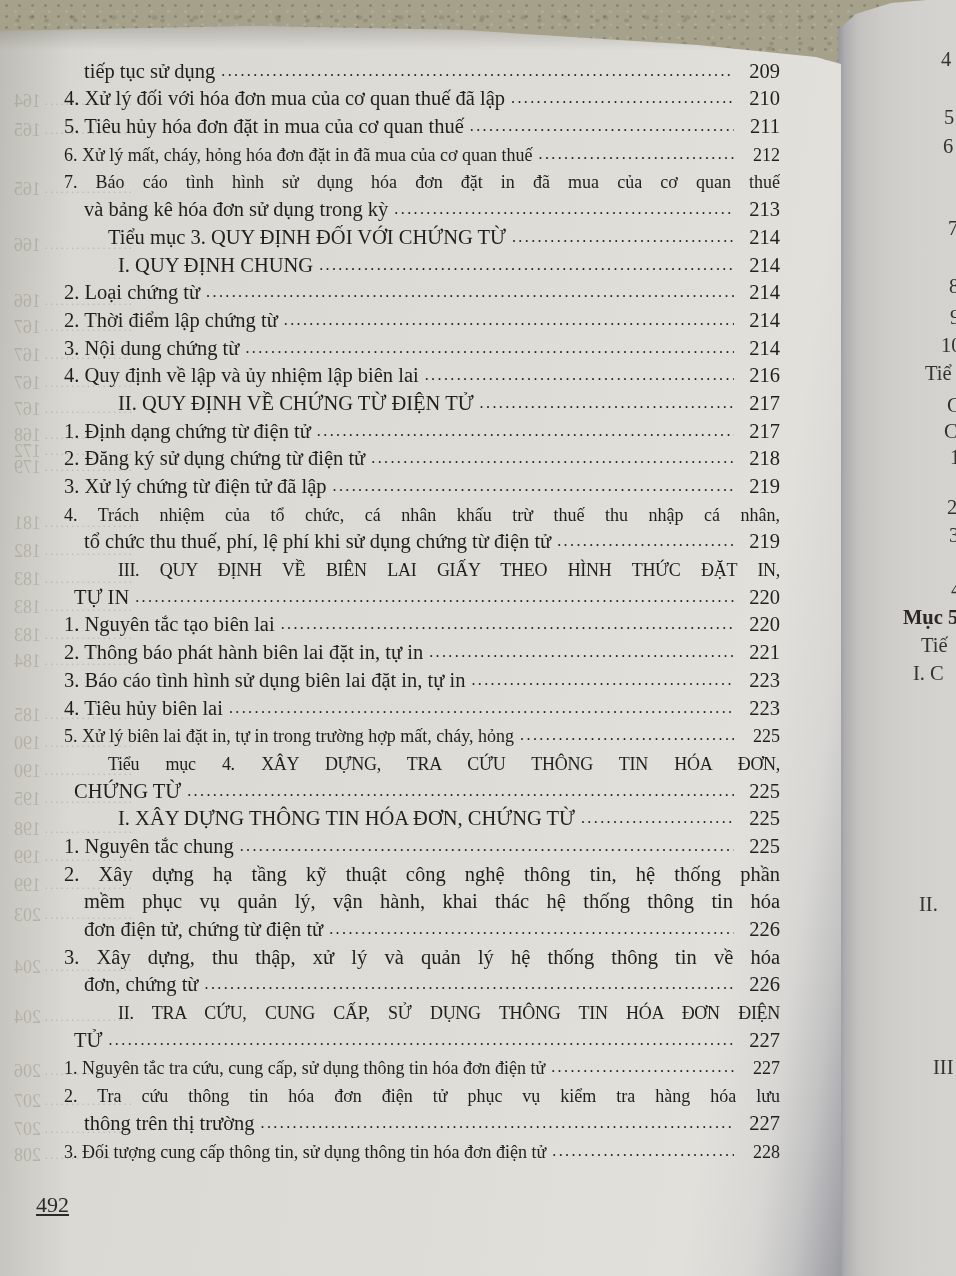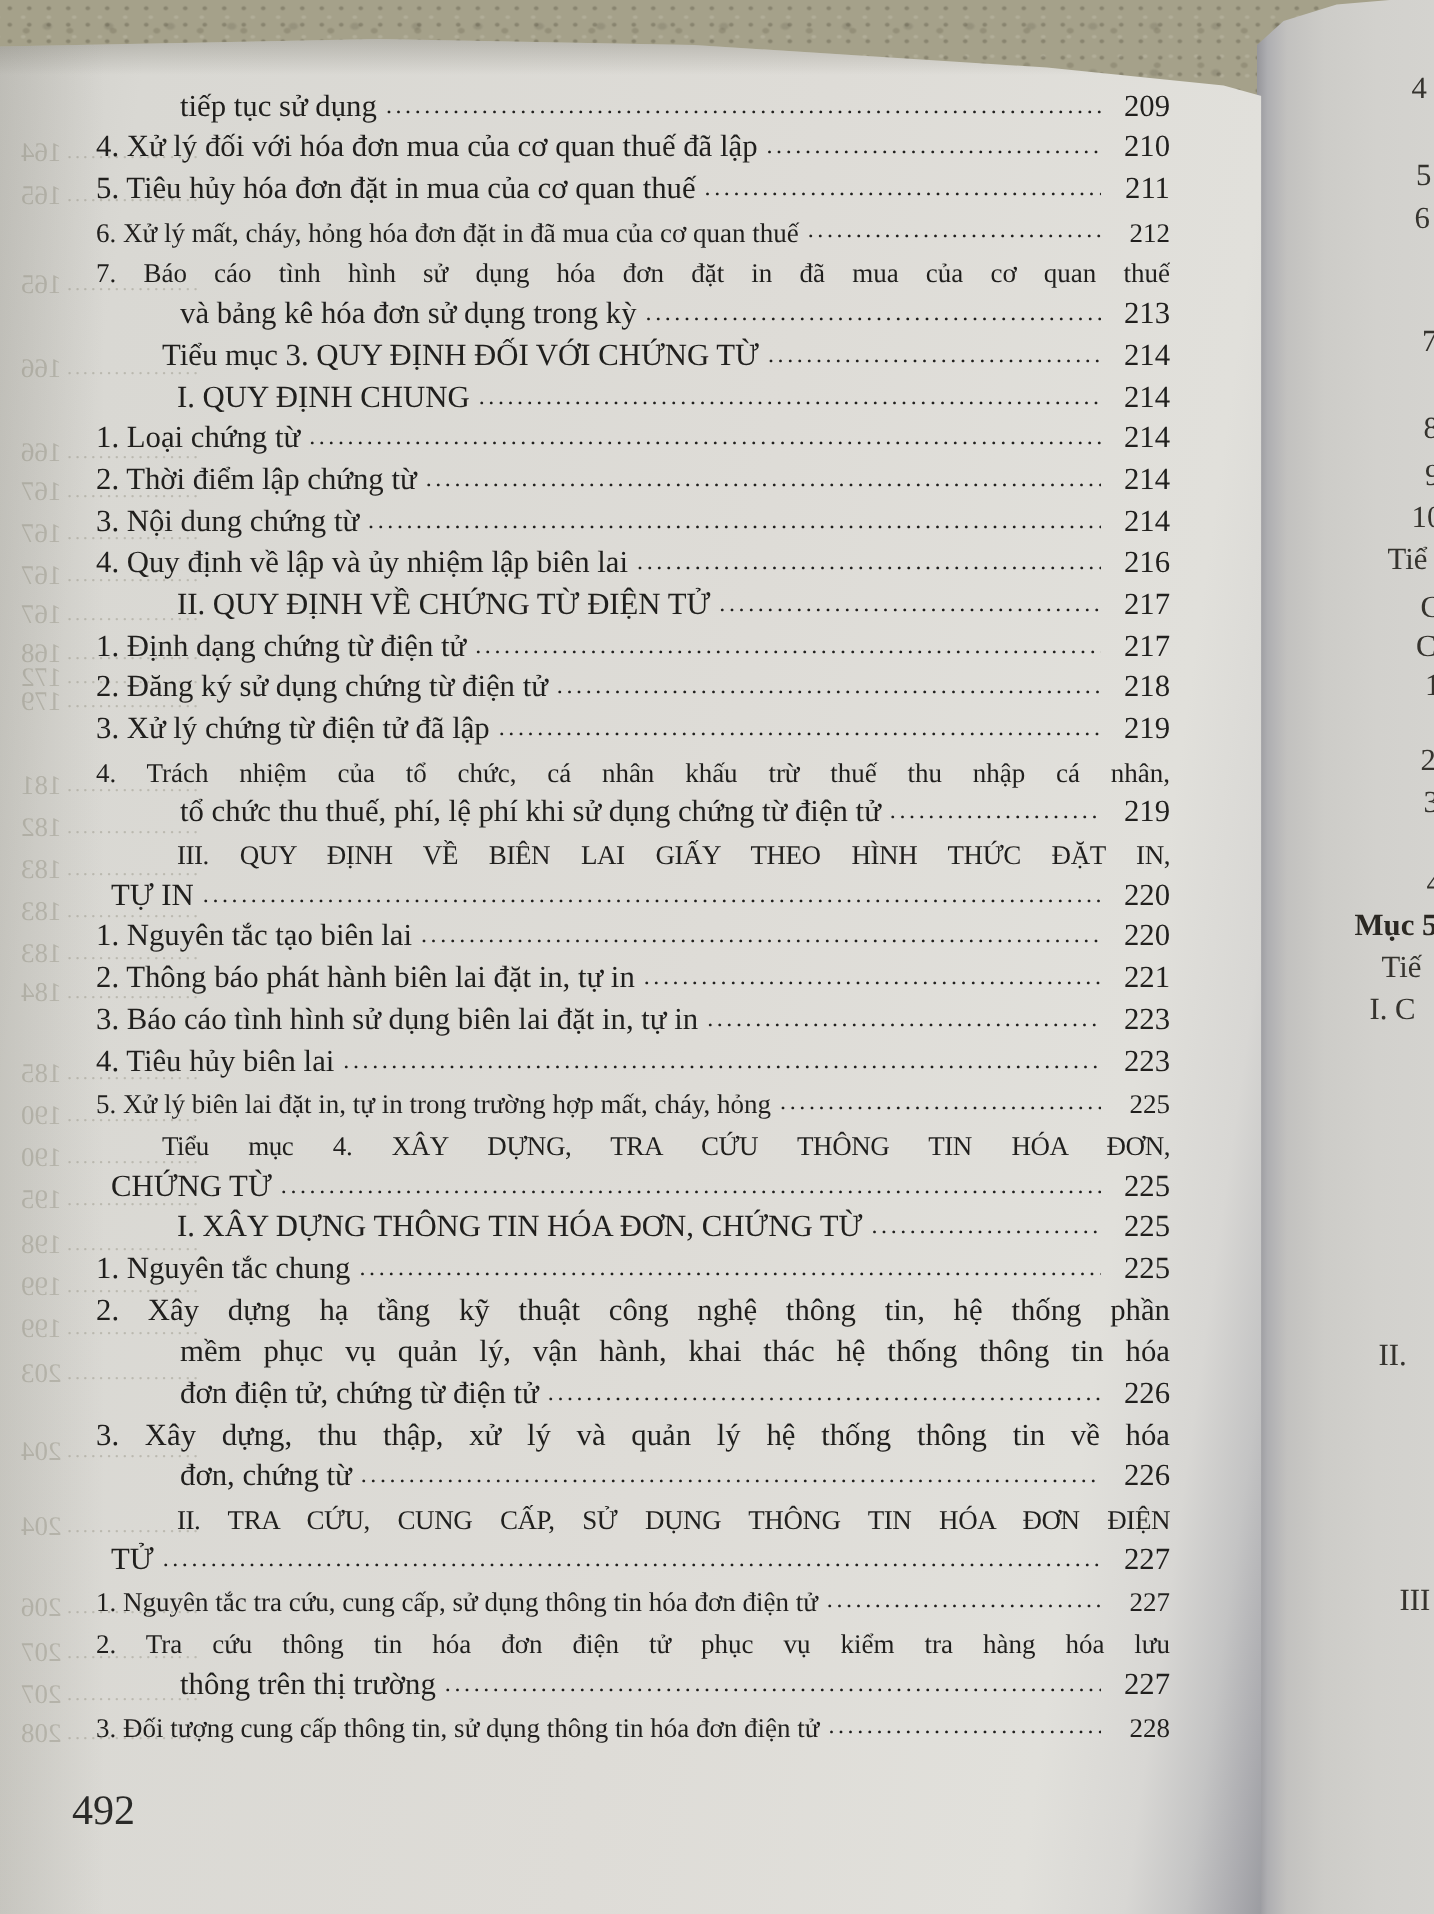--- a/index.html
+++ b/index.html
@@ -48,23 +48,23 @@
     margin:0 4px 3px 6px;letter-spacing:2.4px;font-size:16px;}
   .row .dots::after{content:".........................................................................................................................................................";}
   .row .pg{min-width:42px;text-align:right;white-space:nowrap;}
   .row.justify .t{flex:1 1 auto;white-space:nowrap;text-align:justify;text-align-last:justify;margin-top:28px;}
   .row.caps{font-size:18px;letter-spacing:-.3px;}
   .row.tight{font-size:18px;}
   .i-sec{padding-left:108px;}
   .i-roman{padding-left:118px;}
   .i-num{padding-left:64px;}
   .i-cont1{padding-left:74px;}
-  .i-cont2{padding-left:120px;}
-
-  .folio{position:absolute;left:48px;top:1192px;font-size:28px;color:#2a2a28;}
+  .i-cont2{padding-left:84px;}
+
+  .folio{position:absolute;left:36px;top:1192px;font-size:22px;color:#2a2a28;text-decoration:underline;}
 </style>
 </head>
 <body>
 
 <div id="photo">
   <div class="desk"></div>
 
   <div class="right-page"></div>
   <div id="frags">
       <span class="frag" style="left: 941px; top: 48px;">4</span>
@@ -255,21 +255,21 @@
     <span class="t">Tiểu mục 3. QUY ĐỊNH ĐỐI VỚI CHỨNG TỪ</span>
     <span class="dots"></span>
     <span class="pg">214</span>
   </div>
         <div class="row i-roman">
     <span class="t">I. QUY ĐỊNH CHUNG</span>
     <span class="dots"></span>
     <span class="pg">214</span>
   </div>
         <div class="row i-num">
-    <span class="t">1. Loại chứng từ</span>
+    <span class="t">2. Loại chứng từ</span>
     <span class="dots"></span>
     <span class="pg">214</span>
   </div>
         <div class="row i-num">
     <span class="t">2. Thời điểm lập chứng từ</span>
     <span class="dots"></span>
     <span class="pg">214</span>
   </div>
         <div class="row i-num">
     <span class="t">3. Nội dung chứng từ</span>

